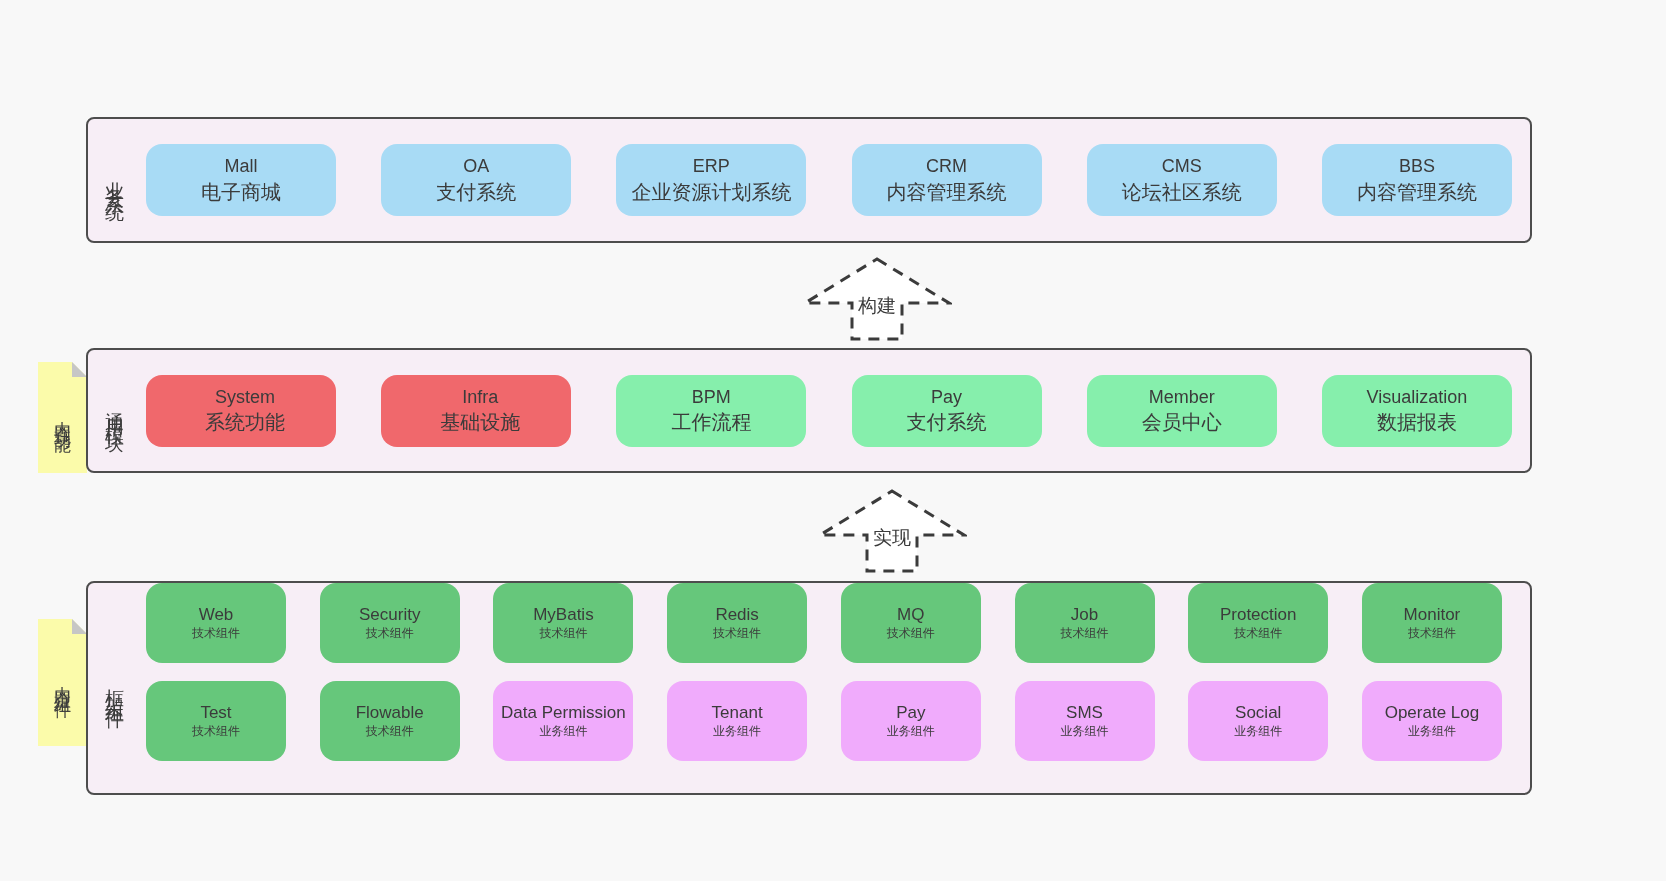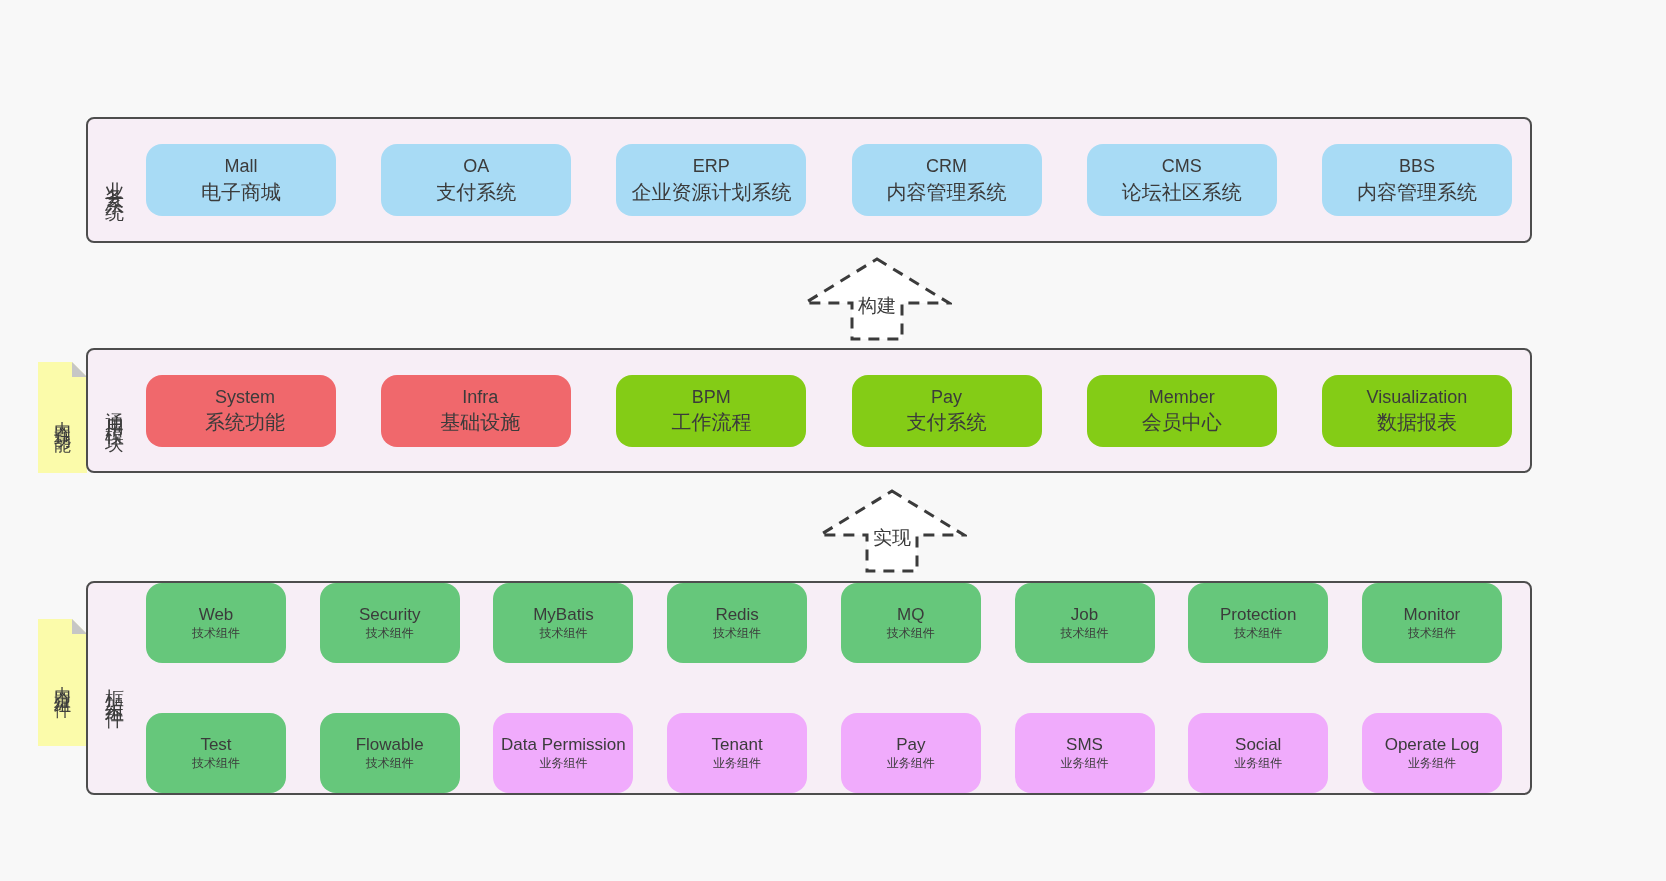--- a/index.html
+++ b/index.html
@@ -22,38 +22,38 @@
   }
   .vlabel{
     writing-mode:vertical-rl;text-orientation:upright;
     font-size:19px;letter-spacing:7px;color:#3b3b3b;line-height:1;
   }
   .box-row{
     flex:1;display:flex;align-items:center;justify-content:space-between;
     padding:0 18px 0 4px;
   }
   .grid-wrap{
-    flex:1;display:flex;flex-direction:column;justify-content:space-between;
+    flex:1;display:flex;flex-direction:column;justify-content:flex-start;
     gap:18px;padding:0 28px 0 4px;
   }
   .grid-row{display:flex;justify-content:space-between;}
   .box{
     border-radius:16px;display:flex;flex-direction:column;align-items:center;
     justify-content:center;text-align:center;color:#3b3b3b;box-sizing:border-box;
     padding:2px 4px;
   }
   .box.lg{width:190px;height:72px;}
   .box.sm{width:140px;height:80px;}
   .box .title{font-size:18px;line-height:1.35;}
   .box .sub{font-size:20px;line-height:1.35;}
   .box.sm .title{font-size:17px;line-height:1.3;}
   .box.sm .sub{font-size:12px;line-height:1.3;}
   .blue{background:#a8dbf5;}
   .red{background:#f0686c;padding-left:12px;}
-  .pink{background:#84cc16;}
+  .pink{background:#86efac;}
   .green{background:#66c77b;}
   .lightgreen{background:#f0abfc;}
   .sticky{
     position:absolute;width:49px;background:#fbfbaa;
     display:flex;align-items:center;justify-content:center;
   }
   .sticky-1{left:38px;top:362px;height:111px;}
   .sticky-2{left:38px;top:619px;height:127px;}
   .sticky .vlabel{font-size:17px;letter-spacing:5px;}
   .fold{position:absolute;top:0;right:0;width:15px;height:15px;}

